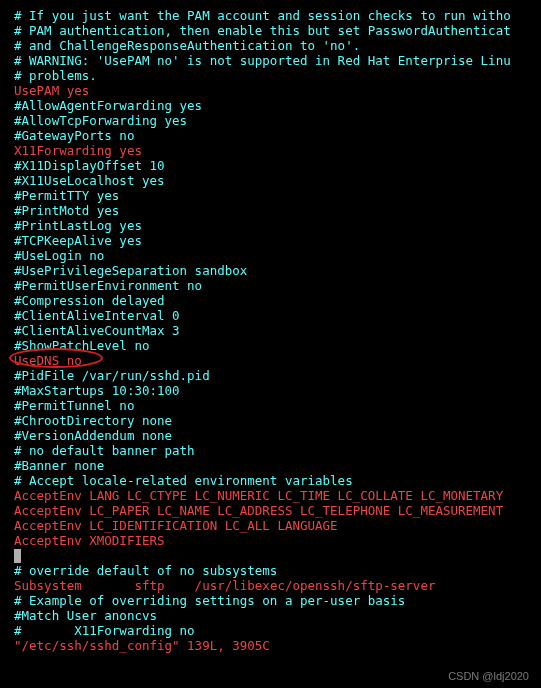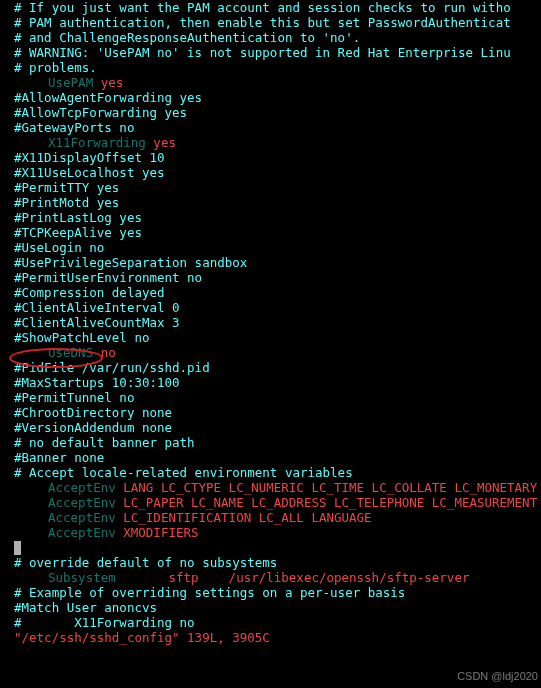--- a/index.html
+++ b/index.html
@@ -9,37 +9,37 @@
     width: 541px;
     height: 688px;
     overflow: hidden;
     position: relative;
   }
   .editor {
     font-family: "DejaVu Sans Mono", "Courier New", monospace;
     font-size: 12.5px;
     line-height: 15px;
     white-space: pre;
-    padding: 0 14px;
+    padding: 8px 14px;
     color: #55ffff;
     position: relative;
   }
   .c { color: #55ffff; }            
-  .key { color: #0f766e; margin-left: 34px; }          
+  .key { color: #ef4444; }          
   .val { color: #ef4444; }          
   .cursor {
     display: inline-block;
     width: 7px;
     height: 14px;
     background: #b0b0b0;
     vertical-align: text-bottom;
   }
   .watermark {
     position: absolute;
-    right: 3px;
+    right: 12px;
     bottom: 6px;
     color: #7a7a7a;
     font-family: Arial, sans-serif;
     font-size: 11px;
   }
   svg.ellipse {
     position: absolute;
     pointer-events: none;
   }
 </style>

